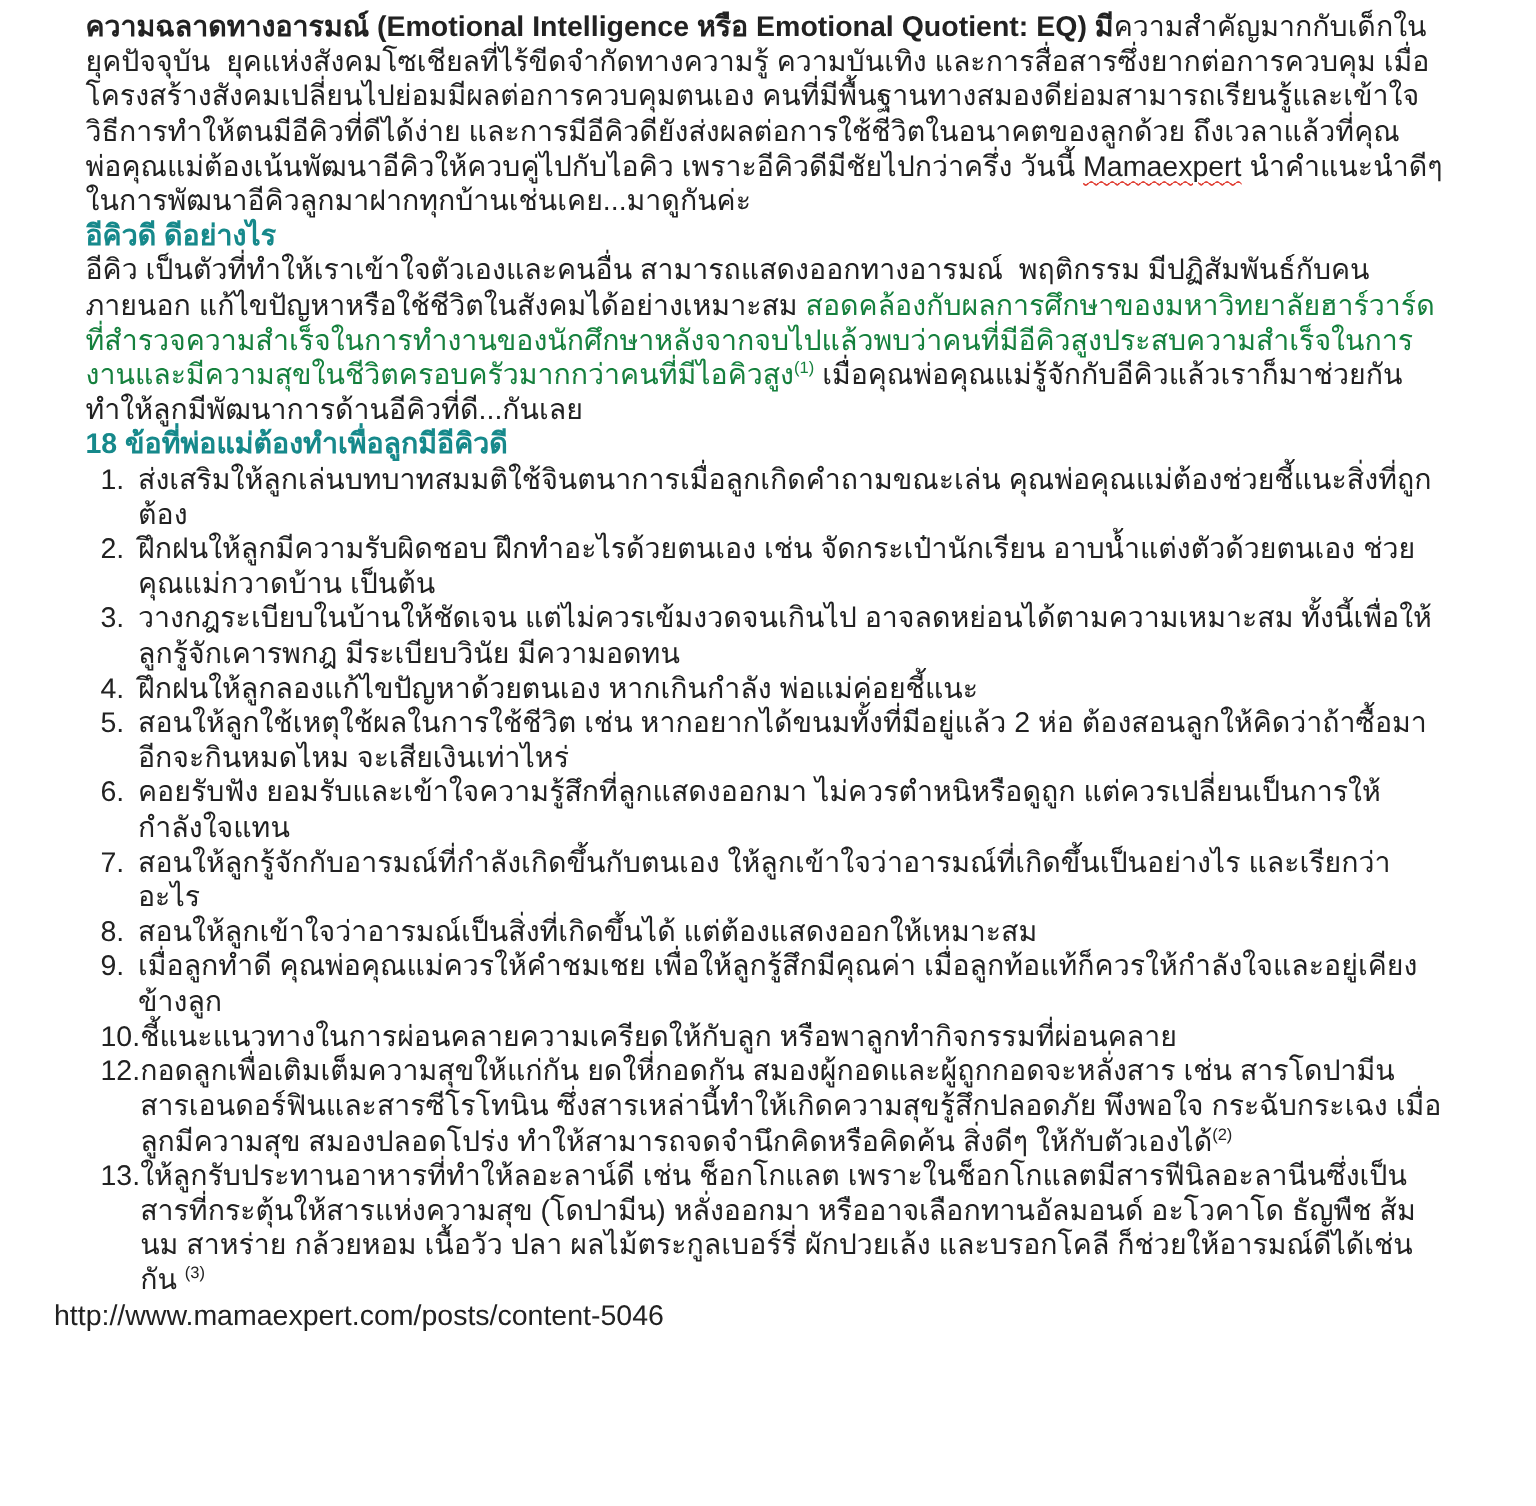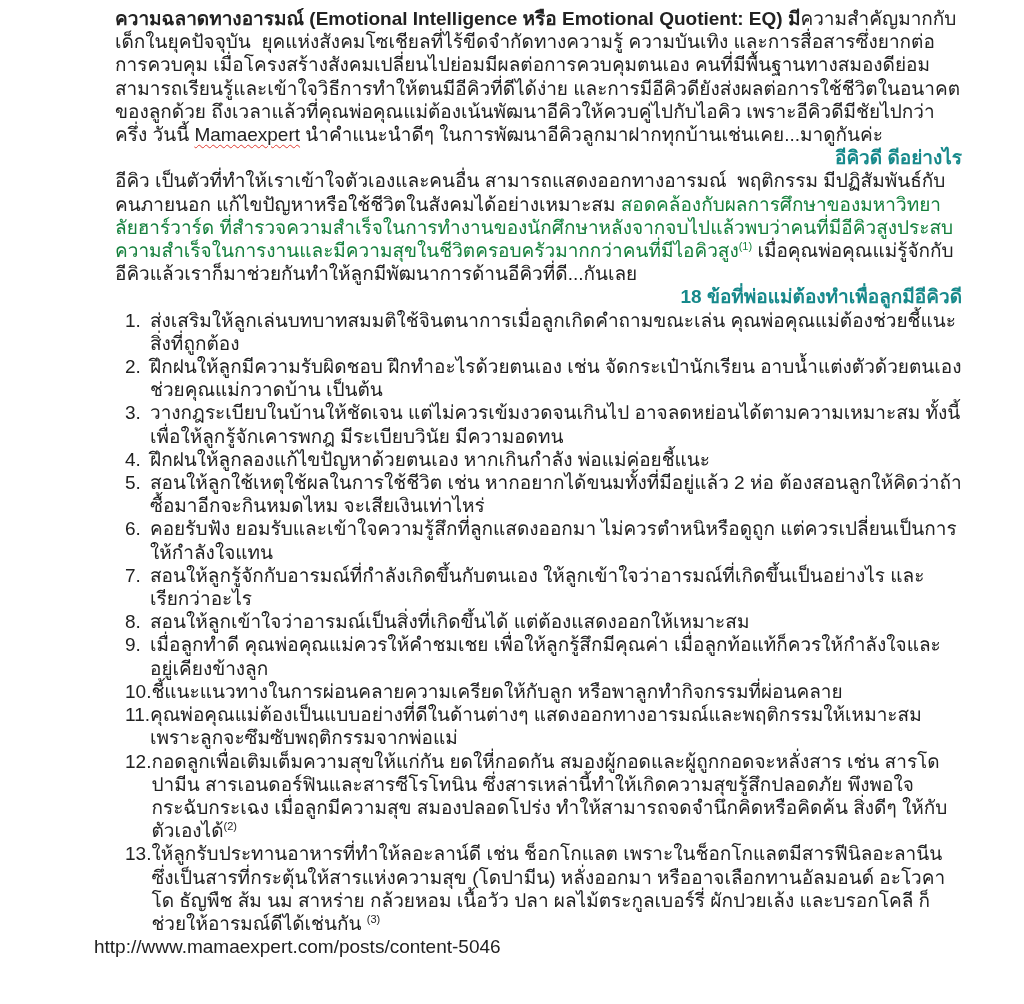--- a/index.html
+++ b/index.html
@@ -8,31 +8,30 @@
     height: 1004px;
     background: #ffffff;
     font-family: "Liberation Sans", sans-serif;
     color: #222222;
     overflow: hidden;
   }
   .page {
     box-sizing: border-box;
     width: 1024px;
     height: 1004px;
-    padding: 7px 62px 0 115px;
+    padding: 7px 62px 0 57px;
     font-size: 19px;
     line-height: 23.2px;
   }
   p, h2 { margin: 0; padding: 0; white-space: pre-wrap; }
   h2 {
     font-size: 19px;
     line-height: 23.2px;
     font-weight: bold;
     color: #16898b;
-    text-align: right;
   }
   .bold { font-weight: bold; }
   .red { color: #15803d; }
   .wavy {
     text-decoration: underline;
     text-decoration-style: wavy;
     text-decoration-color: #e03a2f;
     text-decoration-thickness: 1px;
     text-underline-offset: 3px;
   }
@@ -108,24 +107,20 @@
   <div class="li">
     <span class="num">9.</span>
     <div class="li-text"><span>เมื่อลูกทำดี คุณพ่อคุณแม่ควรให้คำชมเชย เพื่อให้ลูกรู้สึกมีคุณค่า เมื่อลูกท้อแท้ก็ควรให้กำลังใจและอยู่เคียงข้างลูก</span></div>
   </div>
 
   <div class="li">
     <span class="num">10.</span>
     <div class="li-text"><span>ชี้แนะแนวทางในการผ่อนคลายความเครียดให้กับลูก หรือพาลูกทำกิจกรรมที่ผ่อนคลาย</span></div>
   </div>
 
-  <div class="li">
-    <span class="num">11.</span>
-    <div class="li-text"><span>คุณพ่อคุณแม่ต้องเป็นแบบอย่างที่ดีในด้านต่างๆ แสดงออกทางอารมณ์และพฤติกรรมให้เหมาะสมเพราะลูกจะซึมซับพฤติกรรมจากพ่อแม่</span></div>
-  </div>
 
   <div class="li">
     <span class="num">12.</span>
     <div class="li-text"><span>กอดลูกเพื่อเติมเต็มความสุขให้แก่กัน ยดใหี่กอดกัน สมองผู้กอดและผู้ถูกกอดจะหลั่งสาร เช่น สารโดปามีน สารเอนดอร์ฟินและสารซีโรโทนิน ซึ่งสารเหล่านี้ทำให้เกิดความสุขรู้สึกปลอดภัย พึงพอใจ กระฉับกระเฉง เมื่อลูกมีความสุข สมองปลอดโปร่ง ทำให้สามารถจดจำนึกคิดหรือคิดค้น สิ่งดีๆ ให้กับตัวเองได้</span><sup>(2)</sup></div>
   </div>
 
   <div class="li">
     <span class="num">13.</span>
     <div class="li-text"><span>ให้ลูกรับประทานอาหารที่ทำให้ลอะลาน์ดี เช่น ช็อกโกแลต เพราะในช็อกโกแลตมีสารฟีนิลอะลานีนซึ่งเป็นสารที่กระตุ้นให้สารแห่งความสุข (โดปามีน) หลั่งออกมา หรืออาจเลือกทานอัลมอนด์ อะโวคาโด ธัญพืช ส้ม นม สาหร่าย กล้วยหอม เนื้อวัว ปลา ผลไม้ตระกูลเบอร์รี่ ผักปวยเล้ง และบรอกโคลี ก็ช่วยให้อารมณ์ดีได้เช่นกัน </span><sup>(3)</sup></div>
   </div>

